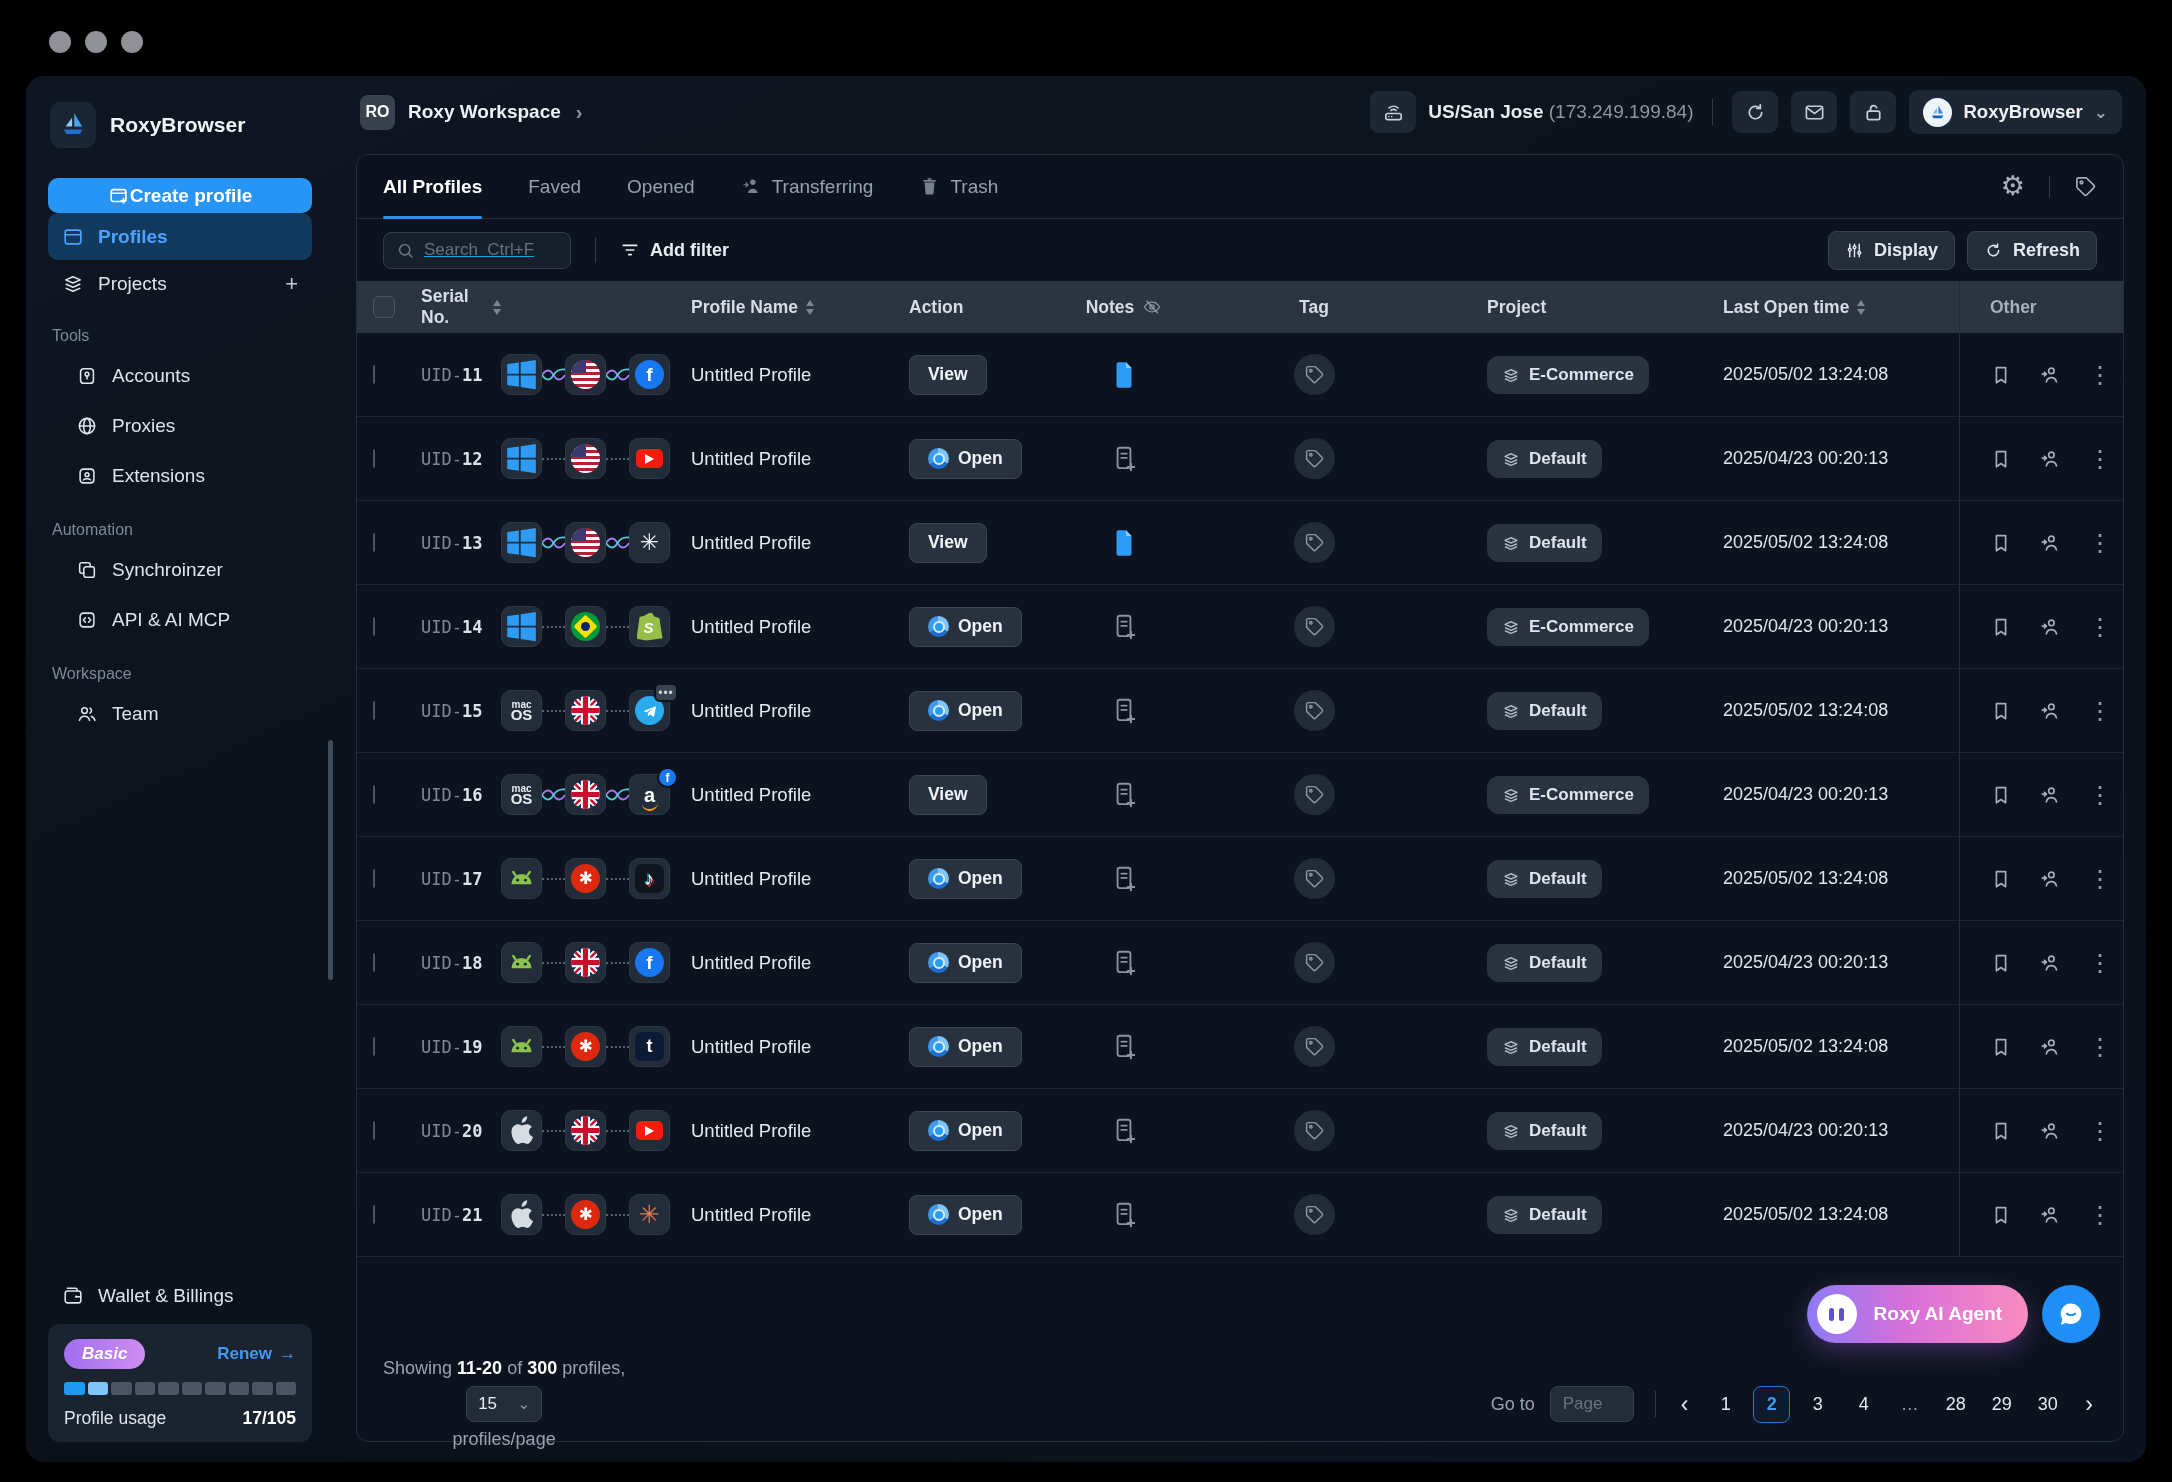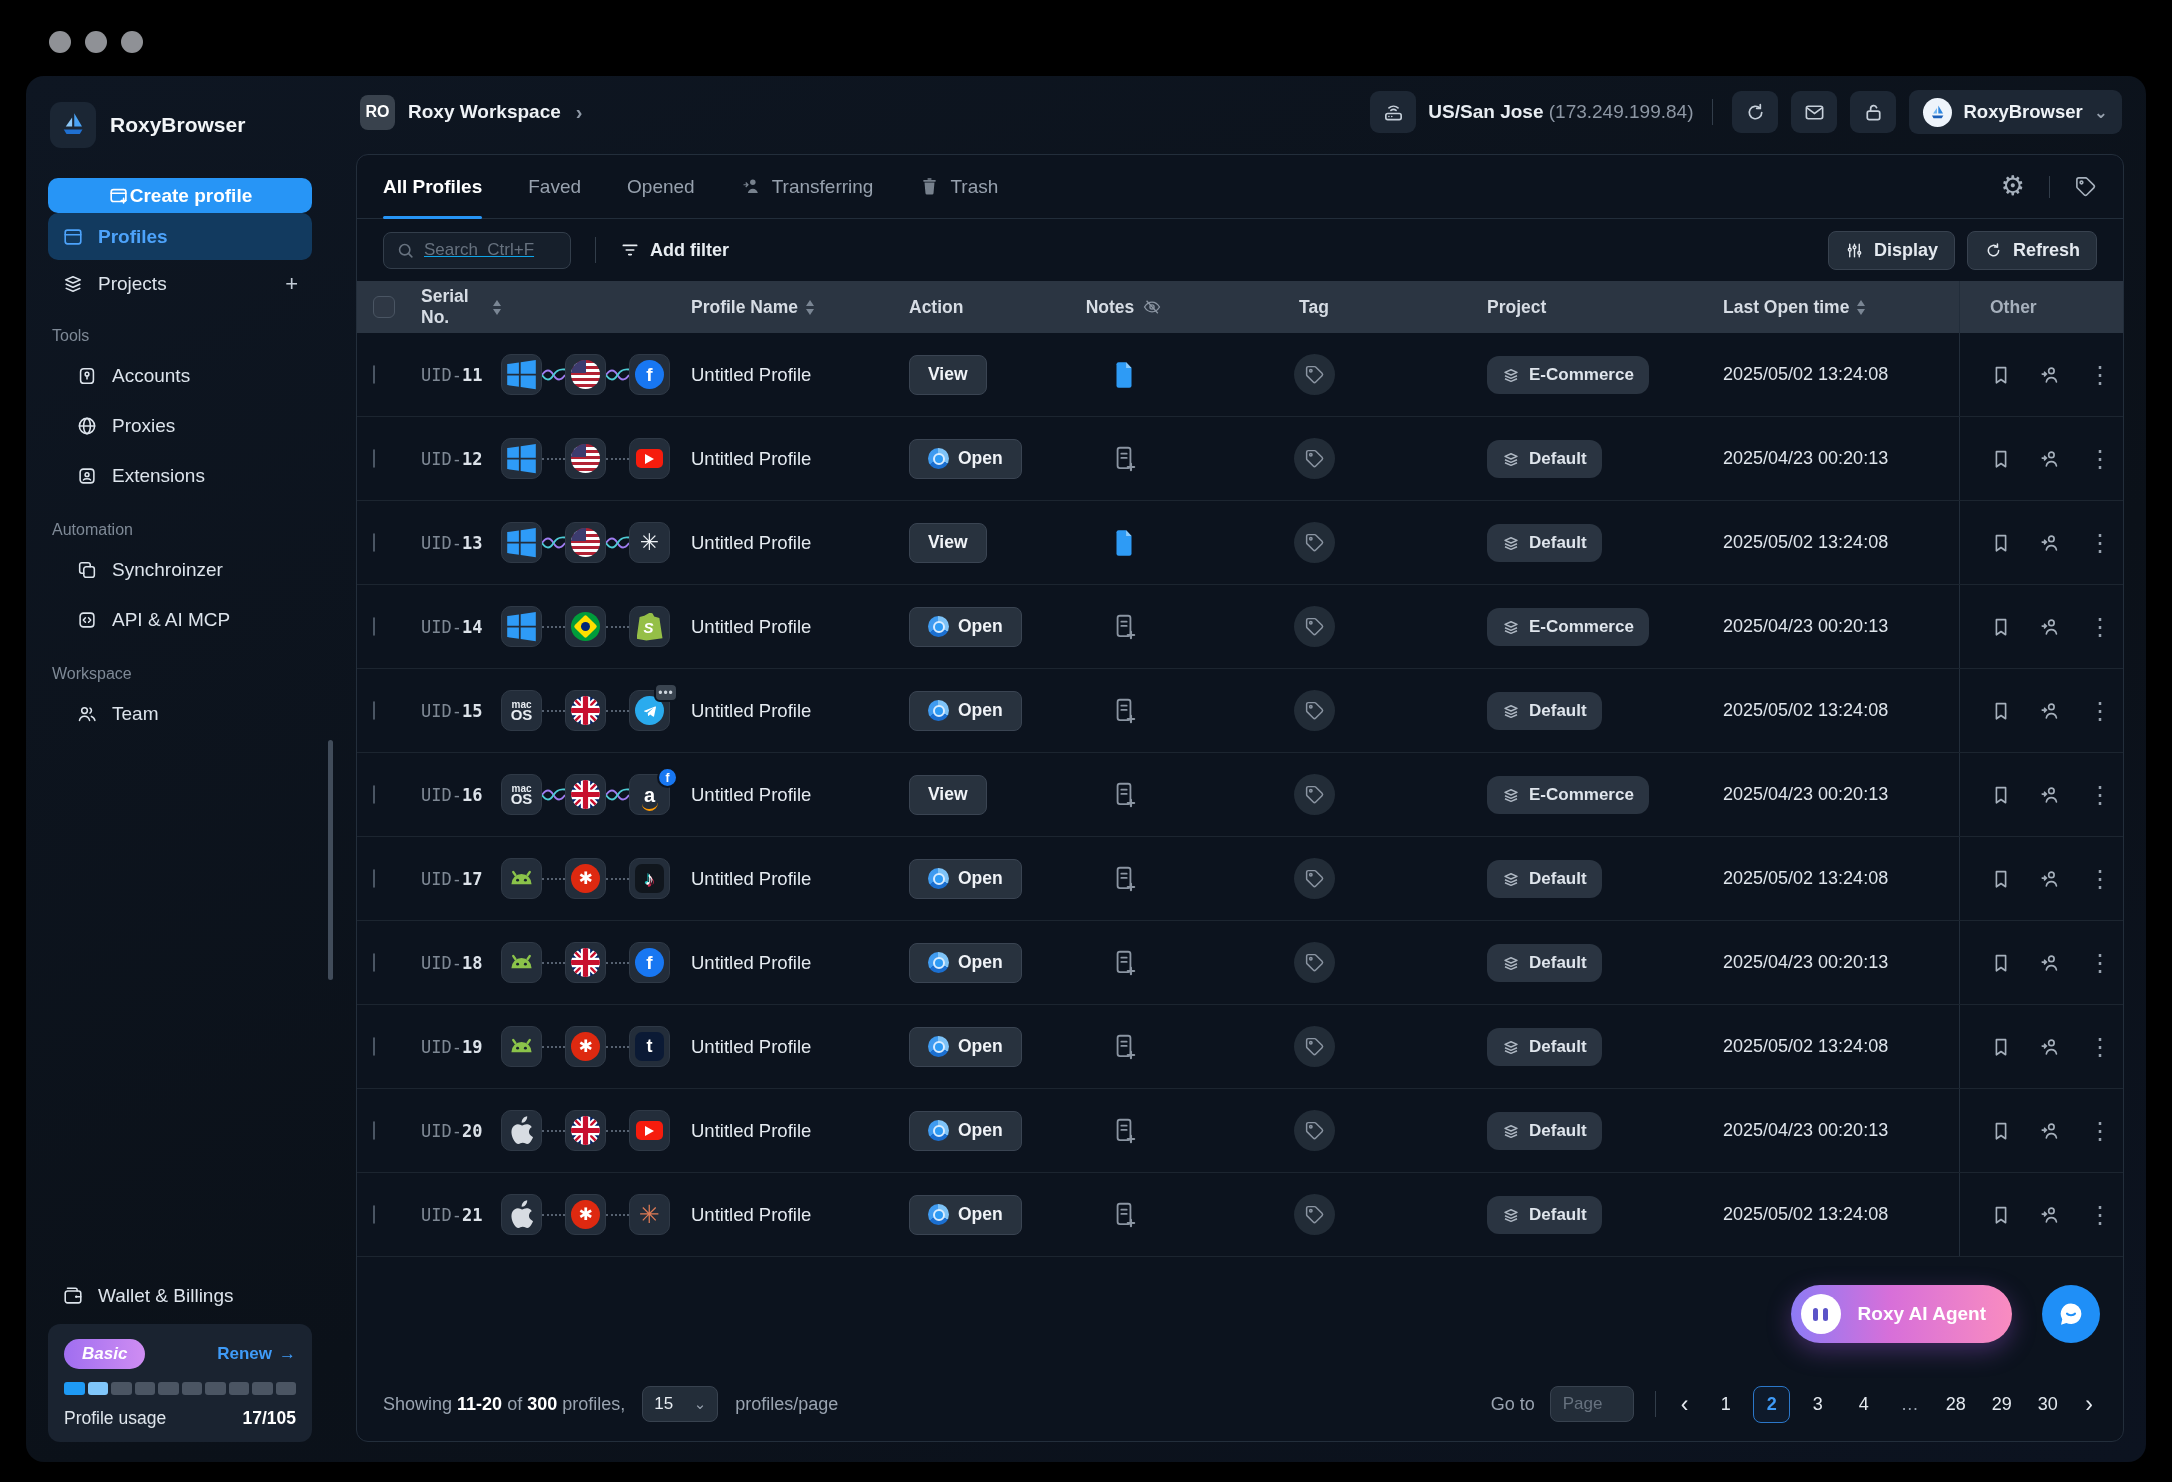--- a/index.html
+++ b/index.html
@@ -188,38 +188,38 @@
   .shopify { position:relative; width:26px; height:28px; }
   .shopify .bag { position:absolute; inset:0; background:#95bf47;
     clip-path:polygon(30% 12%,52% 0,62% 4%,68% 14%,88% 20%,100% 92%,38% 100%,0 94%,12% 16%); }
   .shopify .s { position:absolute; left:7px; top:6px; color:#fff; font-weight:700;
     font-style:italic; font-size:15px; }
 
   
   .spacer { flex:1; }
   .pfooter { height:74px; display:flex; align-items:center; padding:0 26px; }
   .ftxt { color:#99a3b0; font-size:18px; } .ftxt b { color:#fff; font-weight:700; }
-  .fleft { display:flex; align-items:center; gap:7px; }
+  .fleft { display:flex; align-items:center; gap:7px;flex-direction:column; }
   .psize { width:76px; height:36px; border-radius:8px; background:#232d39; border:1px solid #38424f;
     color:#e8edf2; font-size:17px; display:flex; align-items:center; justify-content:space-between;
     padding:0 11px; margin:0 10px; cursor:pointer; }
   .psize .chev { color:#97a1ae; font-size:15px; }
   .fright { margin-left:auto; display:flex; align-items:center; gap:15px; }
   .goto-input { width:84px; height:36px; border-radius:8px; background:#232d39; border:1px solid #38424f;
     color:#cfd6de; font-size:17px; padding:0 12px; outline:none; font-family:inherit; }
   .goto-input::placeholder { color:#67727f; }
   .pager { display:flex; align-items:center; gap:9px; }
   .pg { min-width:37px; height:37px; border-radius:8px; display:flex; align-items:center;
     justify-content:center; color:#e4e9ef; font-size:18px; cursor:pointer; }
   .pg.active { color:#3f9bf7; border:1.5px solid #2b77c9; background:rgba(41,130,230,.07); font-weight:600; }
   .pg.ell { color:#97a1ae; cursor:default; }
   .pchev { font-size:23px; color:#e4e9ef; cursor:pointer; padding:0 4px; }
 
   
-  .ai-pill { position:absolute; right:134px; bottom:119px; height:58px; border-radius:29px;
+  .ai-pill { position:absolute; right:118px; bottom:119px; height:58px; border-radius:29px;
     background:linear-gradient(90deg,#8d7bf5 0%,#d76fd9 45%,#f98cc0 100%);
     display:flex; align-items:center; gap:17px; padding:0 26px 0 10px; cursor:pointer;
     box-shadow:0 8px 24px rgba(160,90,220,.35); }
   .ai-face { width:40px; height:40px; border-radius:50%; background:#fff; display:flex;
     align-items:center; justify-content:center; gap:5px; }
   .ai-face i { width:5px; height:13px; border-radius:3px; background:#5b54c9; }
   .ai-pill span { color:#fff; font-size:19px; font-weight:700; }
   .chat-fab { position:absolute; right:46px; bottom:119px; width:58px; height:58px; border-radius:50%;
     background:#1f8ff7; display:flex; align-items:center; justify-content:center; cursor:pointer; }
   .chat-fab svg { width:30px; height:30px; }

